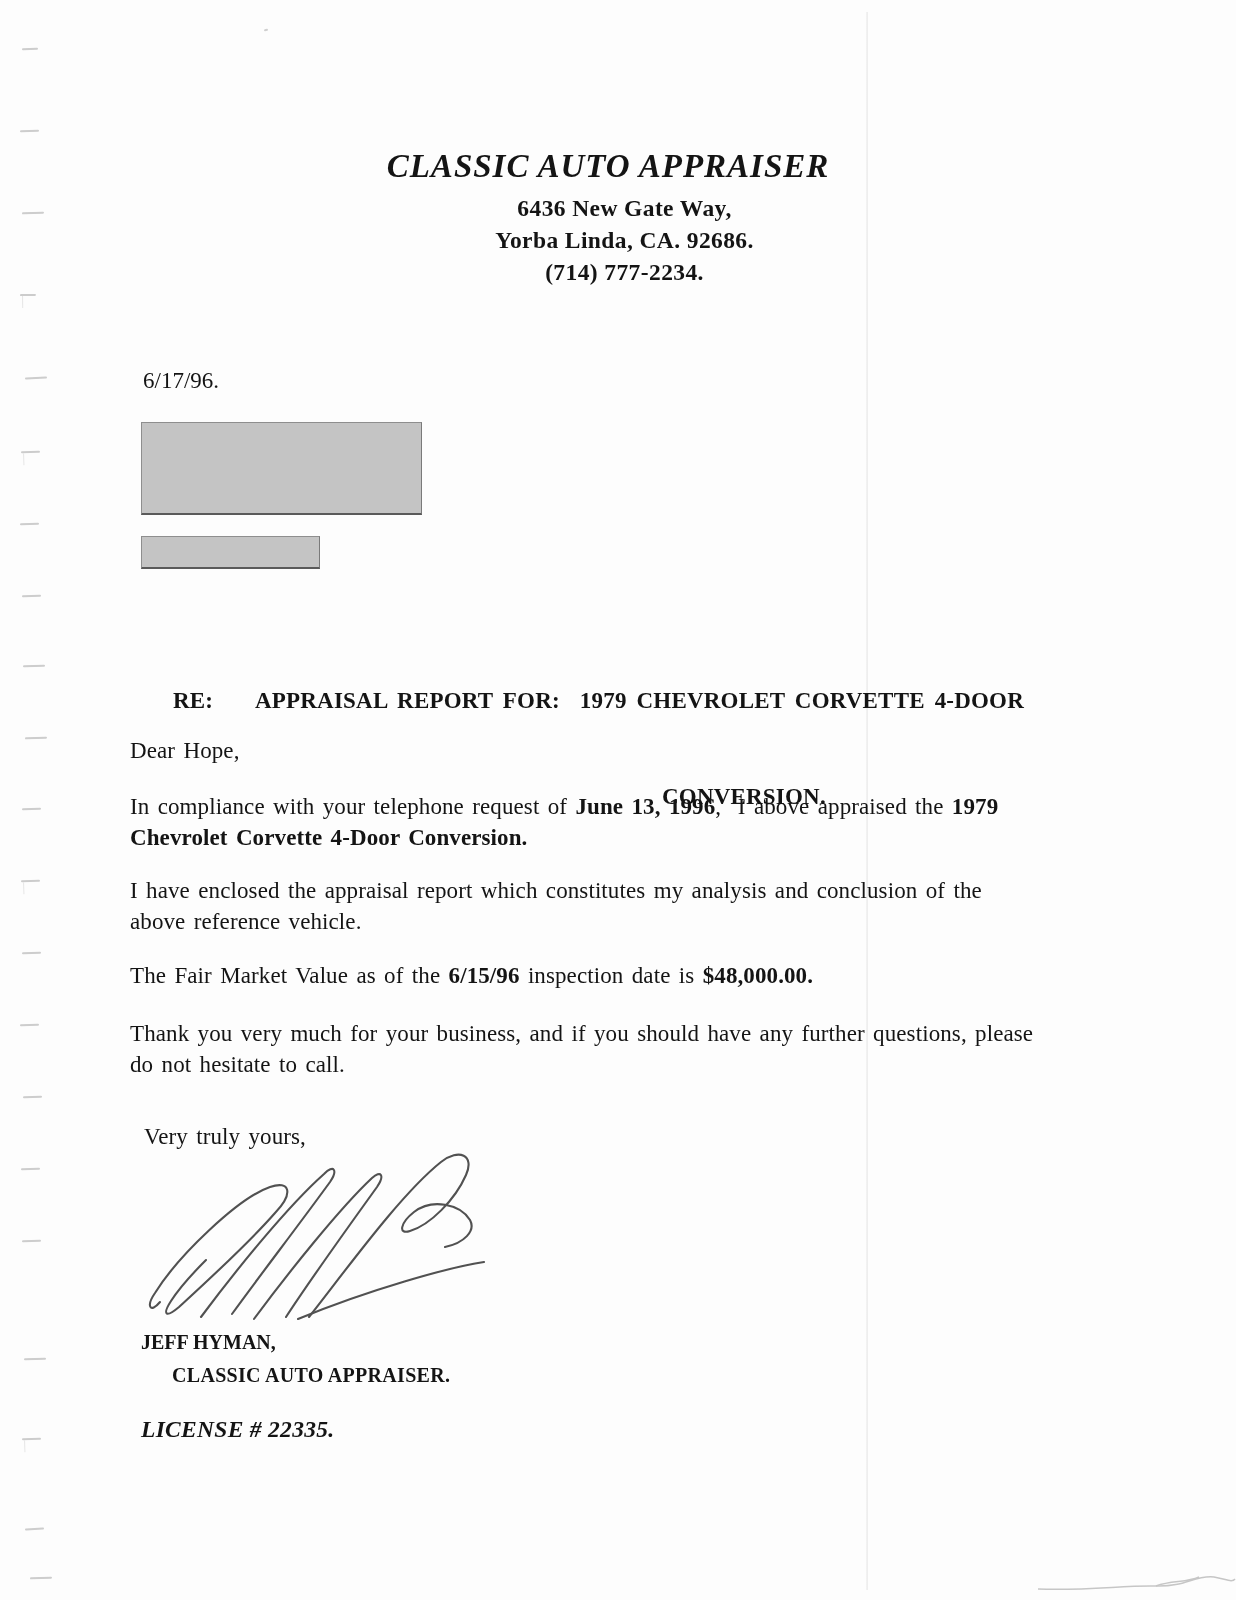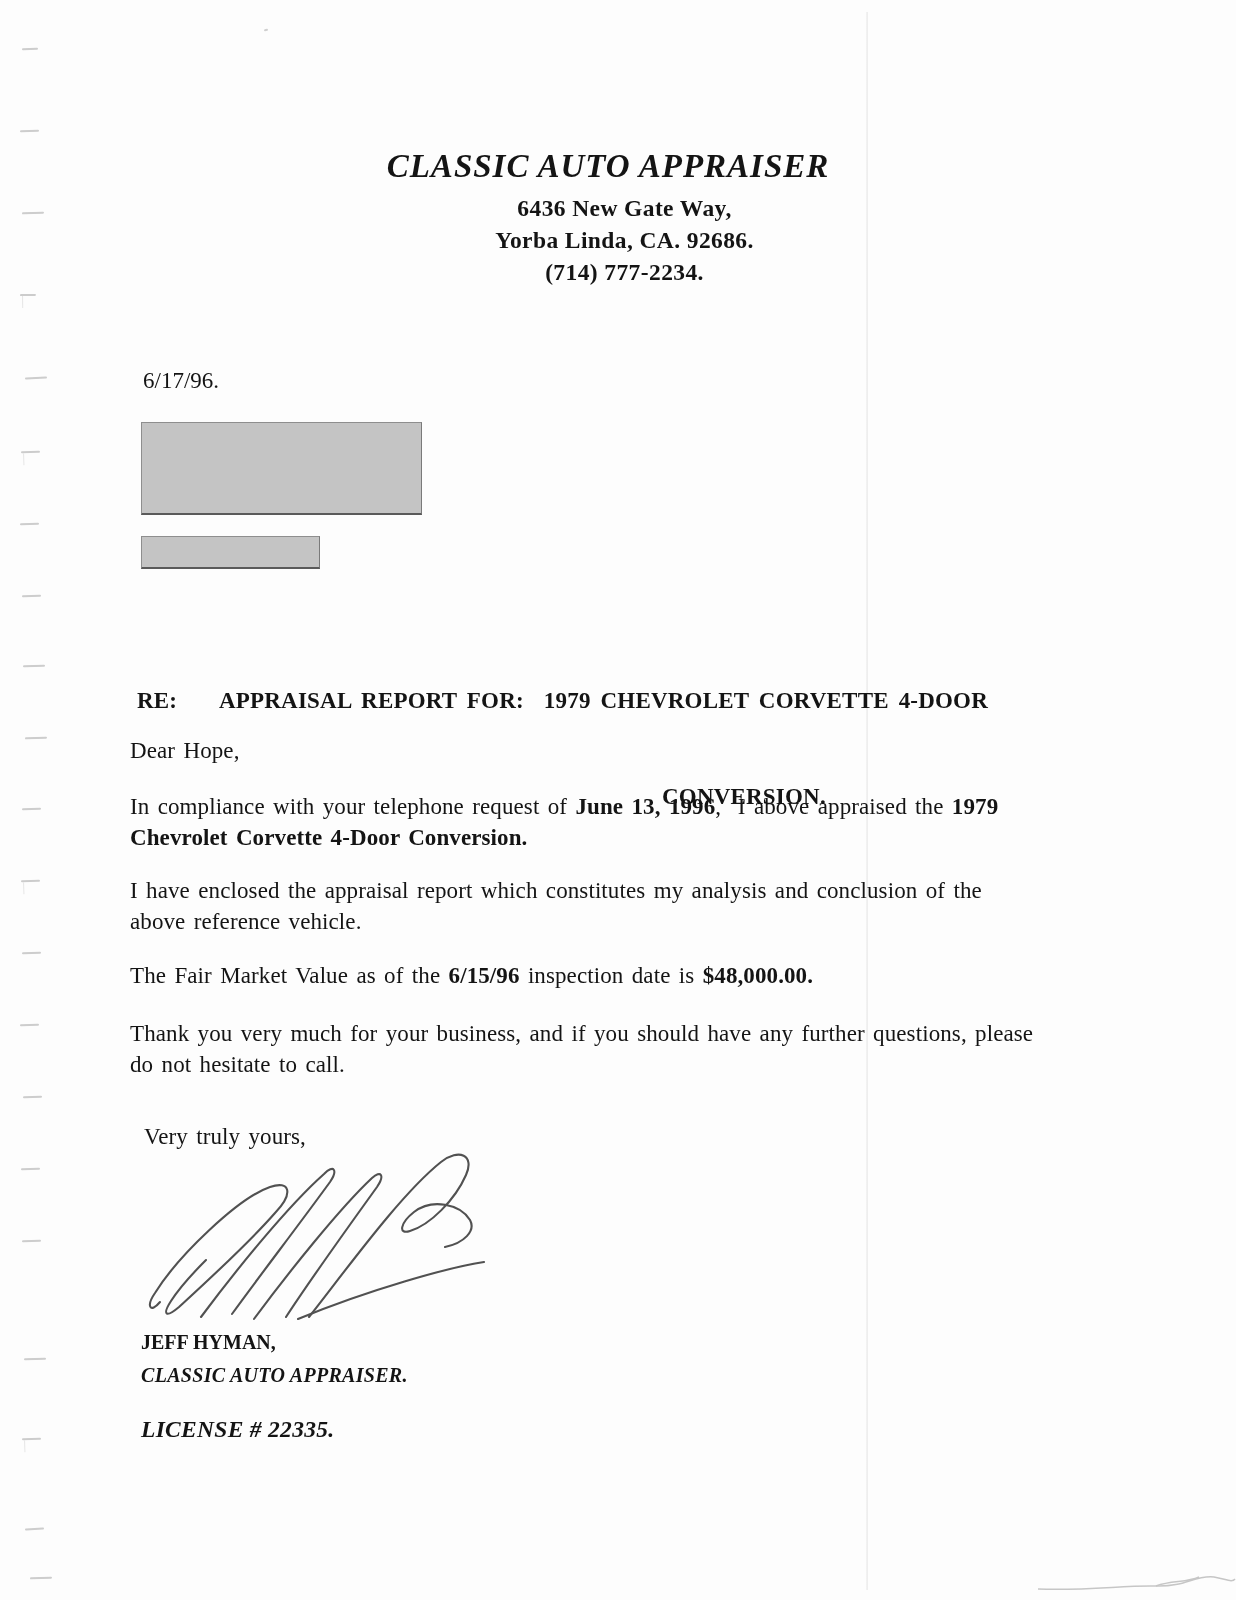--- a/index.html
+++ b/index.html
@@ -19,34 +19,34 @@
   .addr-block { margin-top:7px;padding-left:33px; }
   
   .abs { position:absolute; }
   .date { left:143px; top:368px; font-size:23px; }
   .redact { position:absolute; background:#c4c4c4;
             border:1px solid #8e8e8e; border-bottom:2px solid #5a5a5a; border-right-color:#7a7a7a; }
   .redact-1 { left:141px; top:422px; width:279px; height:90px; }
   .redact-2 { left:141px; top:536px; width:177px; height:30px; }
   .re { left:137px; top:621px; font-size:23px; font-weight:bold; line-height:32px;
         white-space:pre; word-spacing:4px; letter-spacing:.2px; }
-  .re .label { display:inline-block; width:82px; }
+  .re .label { display:inline-block; width:82px;margin-left:36px; }
   .re .l2 { margin-left:525px; }
   .para { left:130px; font-size:23px; line-height:31px; white-space:pre;
           word-spacing:2.5px; letter-spacing:.1px; }
   .b { font-weight:bold; }
   .salutation { top:735px; }
   .p1 { top:791px; }
   .p2 { top:875px; }
   .p3 { top:960px; }
   .p4 { top:1018px; }
   .closing { top:1121px; left:144px; }
   .signature { position:absolute; left:146px; top:1130px; }
   .signer { left:141px; top:1326px; font-size:20px; font-weight:bold; line-height:33px; }
-  .signer .title { font-style:italic; letter-spacing:.3px; }
+  .signer .title { letter-spacing:.3px;margin-left:31px; }
   .license { left:141px; top:1416px; font-size:23.5px; font-weight:bold; font-style:italic; letter-spacing:.3px; }
   
   .mark { position:absolute; height:2px; background:#b8b8b8; border-radius:2px; opacity:.7; }
   .mark.tail::after { content:""; position:absolute; left:2px; top:2px; width:1px; height:12px;
                       background:#dcdcdc; }
   .speck { position:absolute; left:264px; top:29px; width:4px; height:2px; background:#cfcfcf;
            border-radius:2px; transform:rotate(-10deg); }
   .corner-squiggle { position:absolute; left:1036px; top:1566px; }
 </style>
 </head>

